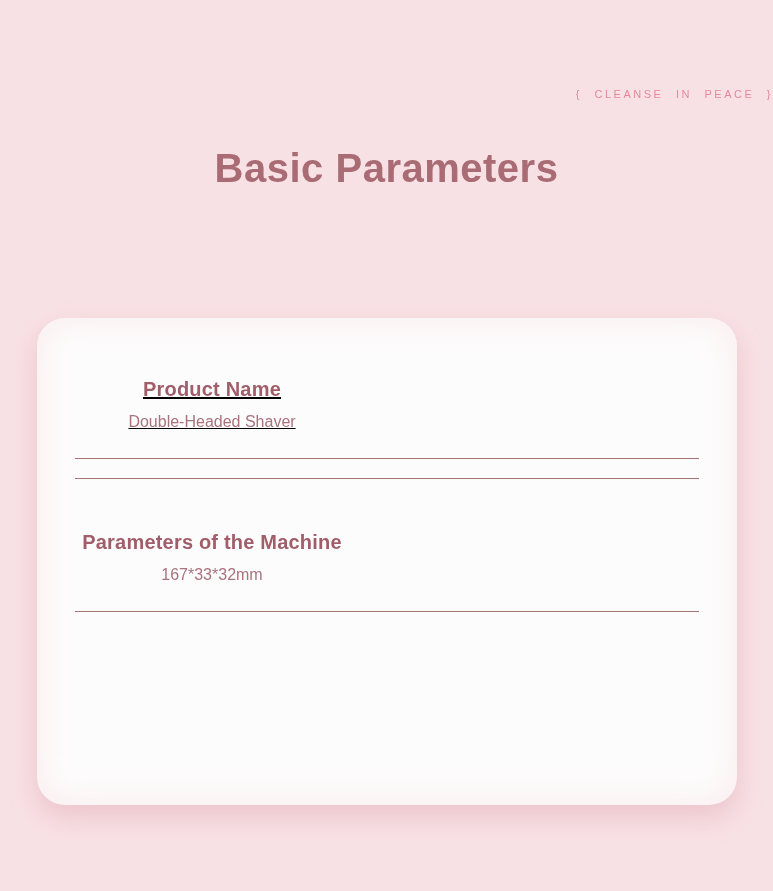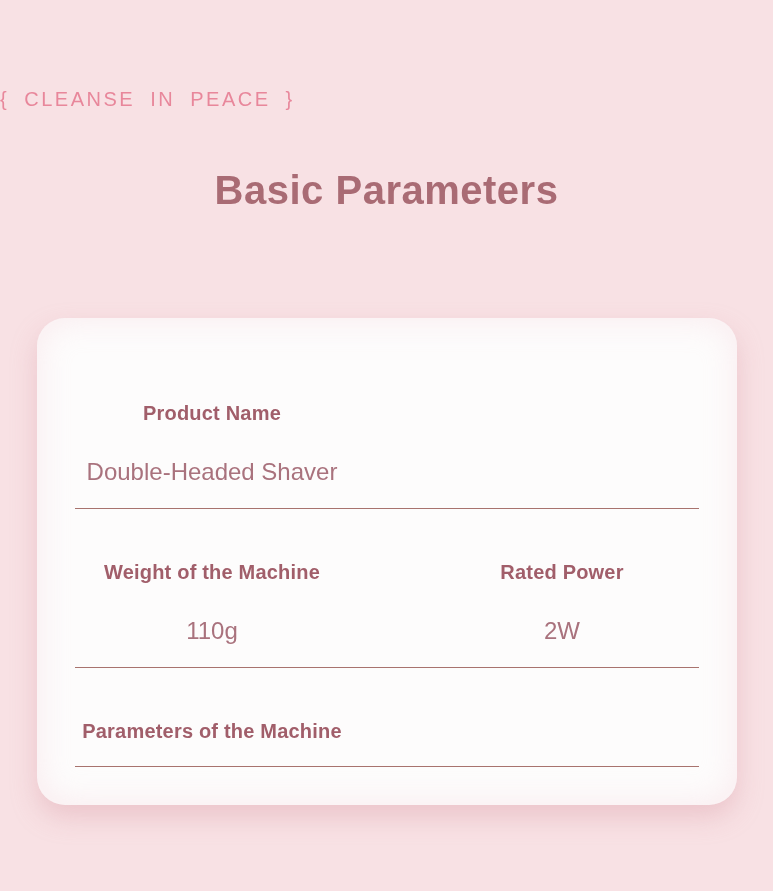--- a/index.html
+++ b/index.html
@@ -7,31 +7,31 @@
   body {
     background: #f8e1e4;
     font-family: "Liberation Sans", "DejaVu Sans", sans-serif;
     overflow: hidden;
   }
   .page { width: 773px; height: 891px; position: relative; }
 
   .tagline {
     position: absolute;
     top: 88px; left: 0; right: 0;
-    text-align: left;
-    font-size: 20px;
+    text-align: right;
+    font-size: 11px;
     letter-spacing: 2.5px;
     word-spacing: 7px;
     color: #e8879b;
     font-weight: 400;
   }
 
   .main-title {
     position: absolute;
-    top: 168px; left: 0; right: 0;
+    top: 146px; left: 0; right: 0;
     text-align: center;
     font-size: 40px;
     font-weight: bold;
     color: #a96b74;
     letter-spacing: 0.5px;
   }
 
   .card {
     position: absolute;
     top: 318px;
@@ -43,37 +43,36 @@
     box-shadow:
       0 12px 26px rgba(216, 152, 163, 0.38),
       inset 0 0 34px rgba(246, 216, 222, 0.45);
   }
 
   .param-row { width: 100%; }
   .row-inner {
     display: grid;
     grid-template-columns: 1fr 1fr;
   }
-  .param-row.first .row-inner { padding-top: 79px; }
+  .param-row.first .row-inner { padding-top: 55px; text-decoration: underline; }
   .param-row:not(.first) .row-inner { padding-top: 47px; }
 
   .param-cell { text-align: center; }
   .param-label {
     font-size: 20px;
     font-weight: bold;
     color: #a15e6a;
     line-height: 32px;
     letter-spacing: 0.2px;
   }
   .param-value {
-    font-size: 24px;
+    font-size: 16px;
     font-weight: 400;
     color: #a9727d;
     line-height: 34px;
-    margin-top: 26px;
   }
 
   .divider {
     height: 1px;
     background: #a8736e;
     margin: 19px 38px 0 38px;
   }
 </style>
 </head>
 <body>
@@ -92,36 +91,27 @@
           <div class="param-label">Product Name</div>
           <div class="param-value">Double-Headed Shaver</div>
         </div>
         <div class="param-cell">
         </div>
       </div>
       <div class="divider"></div>
     </div>
 
     <div class="param-row">
-      <div class="row-inner">
-        <div class="param-cell">
-          <div class="param-label">Weight of the Machine</div>
-          <div class="param-value">110g</div>
-        </div>
-        <div class="param-cell">
-          <div class="param-label">Rated Power</div>
-          <div class="param-value">2W</div>
-        </div>
-      </div>
       <div class="divider"></div>
     </div>
 
     <div class="param-row">
       <div class="row-inner">
         <div class="param-cell">
           <div class="param-label">Parameters of the Machine</div>
+          <div class="param-value">167*33*32mm</div>
         </div>
       </div>
       <div class="divider"></div>
     </div>
 
   </div>
 </div>
 
 </body></html>

